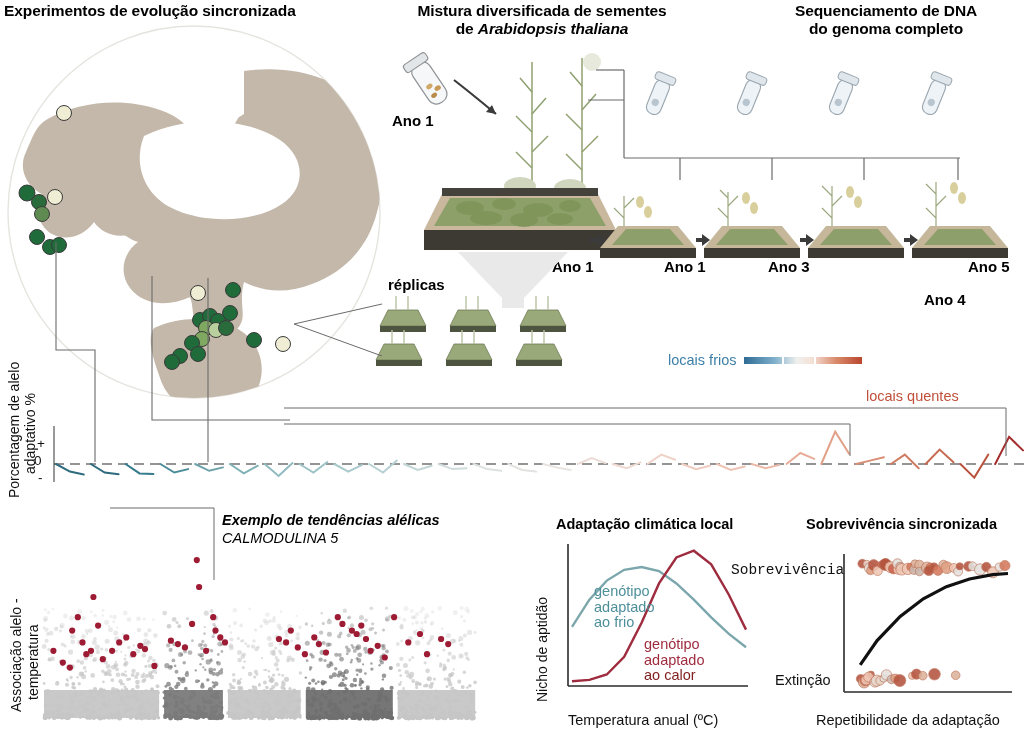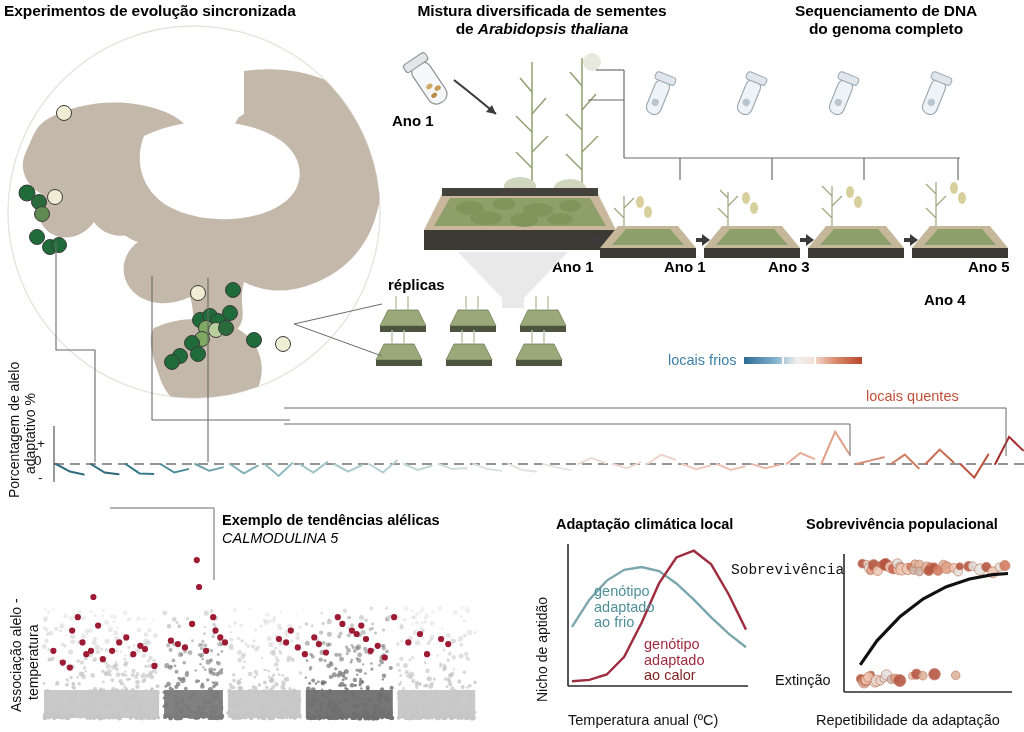--- a/index.html
+++ b/index.html
@@ -1876,21 +1876,21 @@
         <circle cx="404.2" cy="116.1" r="3.1" fill="#9e1b34"></circle>
       </g>
     </svg>
 
   <svg class="abs" style="left:110px; top:504px; width:110px; height:76px;">
     <g fill="none" stroke="#6b6b6b" stroke-width="1">
       <path d="M0,4 L104,4"></path>
       <path d="M104,4 L104,76"></path>
     </g>
   </svg>
-  <div class="abs sub-title" style="left:222px; top:512px;">Exemplo de tendências alélicas</div>
+  <div class="abs sub-title" style="left:222px; top:512px;font-style:italic;">Exemplo de tendências alélicas</div>
   <div class="abs sub-title" style="left:222px; top:530px; font-style:italic; font-weight:normal;text-align:center;">CALMODULINA 5</div>
 
   <div class="abs sub-title" style="left:556px; top:516px;">Adaptação climática local</div>
   <div class="abs rot axis-label" style="left:534px; top:702px;">Nicho de aptidão</div>
 
   <svg class="abs" style="left:562px; top:540px; width:200px; height:164px;" viewBox="0 0 200 164">
     <line x1="6" y1="4" x2="6" y2="146" stroke="#2a2a2a" stroke-width="1.6"></line>
     <line x1="6" y1="146" x2="186" y2="146" stroke="#2a2a2a" stroke-width="1.6"></line>
     <path id="niche-cold-path" fill="none" stroke-width="2.4" d="M10.0,86.9 L27.4,59.7 L44.8,40.6 L62.2,29.8 L79.6,27.0 L97.0,31.1 L114.4,43.4 L131.8,59.7 L149.2,77.4 L166.6,93.7 L184.0,107.3" stroke="#7ba7ac"></path>
     <path id="niche-hot-path" fill="none" stroke-width="2.4" d="M10.0,141.3 L27.4,139.9 L44.8,134.5 L62.2,116.8 L79.6,82.8 L97.0,43.4 L114.4,17.5 L131.8,10.7 L149.2,24.3 L166.6,54.2 L184.0,89.6" stroke="#9e2b3e"></path>
@@ -1901,21 +1901,21 @@
     <div style="color:#4e8f9a; font-size:14.5px;">adaptado</div>
     <div style="color:#4e8f9a; font-size:14.5px;">ao frio</div>
   </div>
   <div class="abs" style="left:644px; top:637px; line-height:1.08;">
     <div style="color:#9e2b3e; font-size:14.5px;">genótipo</div>
     <div style="color:#9e2b3e; font-size:14.5px;">adaptado</div>
     <div style="color:#7f1d1d; font-size:14.5px;">ao calor</div>
   </div>
   <div class="abs chart-axis-title" style="left:568px; top:712px;">Temperatura anual (ºC)</div>
 
-  <div class="abs sub-title" style="left:806px; top:516px;">Sobrevivência populacional</div>
+  <div class="abs sub-title" style="left:806px; top:516px;">Sobrevivência sincronizada</div>
   <div class="abs lbl-plain" style="left:731px; top:562px;font-family:Liberation Mono, monospace;">Sobrevivência</div>
   <div class="abs lbl-plain" style="left:775px; top:672px;">Extinção</div>
 
   <svg class="abs" style="left:840px; top:552px; width:176px; height:156px;" viewBox="0 0 176 156">
     <line x1="4" y1="2" x2="4" y2="140" stroke="#2a2a2a" stroke-width="1.6"></line>
     <line x1="4" y1="140" x2="172" y2="140" stroke="#2a2a2a" stroke-width="1.6"></line>
     <g id="survival-points">
         <circle cx="22.3" cy="11.7" r="4.4" fill="#b5543f" stroke="#b96c51" stroke-width="0.7" opacity="0.88"></circle>
         <circle cx="26.6" cy="11.8" r="3.6" fill="#e8d5c8" stroke="#b96c51" stroke-width="0.7" opacity="0.88"></circle>
         <circle cx="30.0" cy="16.0" r="5.5" fill="#e3e0dc" stroke="#b96c51" stroke-width="0.7" opacity="0.88"></circle>

